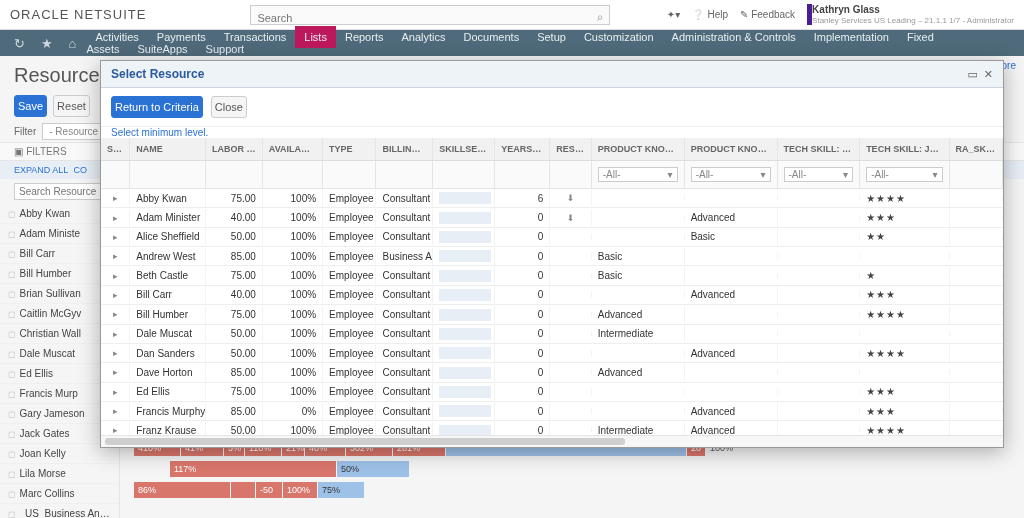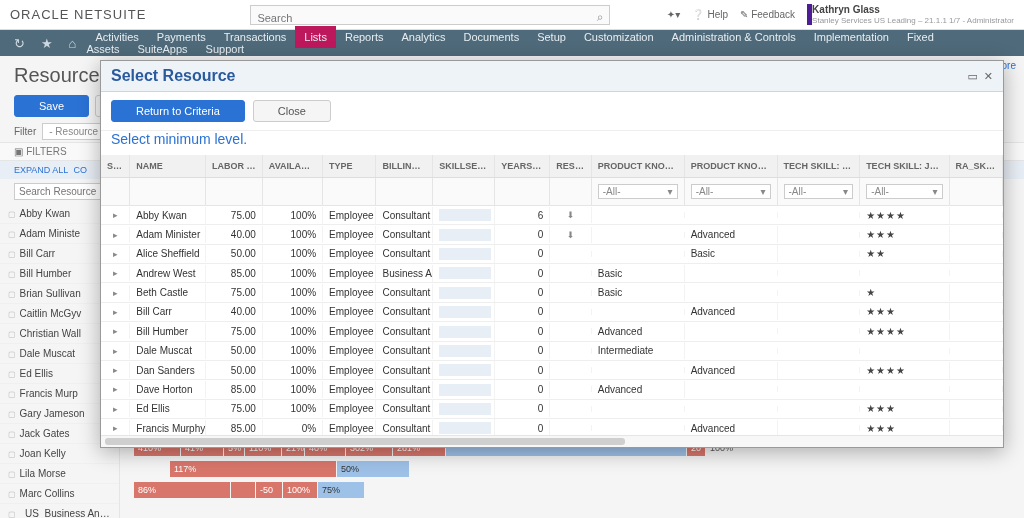--- a/index.html
+++ b/index.html
@@ -13,44 +13,44 @@
 .top-right{margin-left:auto;display:flex;align-items:center;gap:12px;font-size:10px;color:#666}
 .top-right .user{border-left:5px solid #4c1d95;line-height:1.2}
 .top-right .user .name{font-weight:700;color:#444}
 .navbar{height:26px;background:#4f6a7a;display:flex;align-items:center;padding:0 8px;gap:4px}
 .navbar .nicon{color:#cdd8e0;font-size:13px;padding:0 6px}
 .navbar .nitem{color:#e7eef2;font-size:11px;padding:5px 9px;cursor:pointer}
 .navbar .nitem.active{background:#be185d}
 .page-title{font-size:20px;color:#555;padding:8px 14px 4px;font-weight:400}
 .page-title span{display:inline-block}
 .toolbar{padding:4px 14px;display:flex;gap:6px;align-items:center}
-.btn{padding:4px 24px;font-size:11px;border-radius:3px;border:1px solid;cursor:pointer}
+.btn{padding:4px 3px;font-size:11px;border-radius:3px;border:1px solid;cursor:pointer}
 .btn-primary{background:#2a72d4;color:#fff;border-color:#2a72d4}
 .btn-default{background:#f5f5f5;color:#555;border-color:#ccc}
 .filter-row{padding:2px 14px;font-size:10px;color:#666;display:flex;gap:6px;align-items:center}
 .filter-row .sel{border:1px solid #ccc;padding:2px 6px;background:#fff;color:#888}
 .filters-hdr{padding:3px 14px;font-size:10px;color:#777;border-top:1px solid #e5e5e5;border-bottom:1px solid #e5e5e5;background:#f9f9f9}
 .expand-row{padding:4px 14px;font-size:9px;color:#2a72d4;background:#e8eef5}
 .sidebar{float:left;width:120px;border-right:1px solid #e5e5e5}
 .side-search{margin:4px 14px;border:1px solid #ccc;padding:2px 4px;font-size:10px;color:#aaa;background:#fff}
 .side-item{padding:4px 8px;font-size:10px;color:#444;border-bottom:1px solid #f0f0f0;white-space:nowrap;overflow:hidden;text-overflow:ellipsis}
 .side-item::before{content:"▢";color:#bbb;margin-right:4px;font-size:8px}
 .main-area{margin-left:120px;padding:8px 14px}
 .ra-row{display:flex;align-items:center;height:18px;margin-bottom:3px;font-size:9px}
 .ra-seg{height:16px;display:inline-flex;align-items:center;padding:0 4px;color:#fff;margin-right:1px}
 .seg-red{background:#d9766b}
 .seg-blue{background:#9ec1e8;color:#333}
 .seg-label{color:#555;margin-left:4px}
 
 .modal{position:absolute;top:60px;left:100px;right:20px;bottom:70px;background:#fff;border:1px solid #999;box-shadow:0 4px 20px rgba(0,0,0,.3);display:flex;flex-direction:column}
 .modal-head{background:#eef3f8;border-bottom:1px solid #cbd6e2;padding:6px 10px;display:flex;align-items:center}
-.modal-head .title{color:#2a5a9e;font-weight:700;font-size:16px}
+.modal-head .title{color:#2a5a9e;font-weight:700;font-size:12px}
 .modal-head .mctrl{margin-left:auto;display:flex;gap:6px;color:#666;font-size:11px}
 .modal-bar{padding:8px 10px;display:flex;gap:8px;border-bottom:1px solid #eee}
-.modal-hint{padding:0 10px 8px;font-size:14px;color:#2a72d4}
+.modal-hint{padding:0 10px 0;font-size:10px;color:#2a72d4}
 .grid{flex:1;overflow:auto;position:relative}
 .ghead{display:flex;background:#f1f1f1;border-bottom:1px solid #ddd;font-size:9px;color:#666;font-weight:700;position:sticky;top:0}
 .ghead2{display:flex;background:#fafafa;border-bottom:1px solid #e5e5e5}
 .gh{padding:6px 6px;border-right:1px solid #e5e5e5;overflow:hidden;white-space:nowrap;text-overflow:ellipsis;text-align:left}
 .gh .dd{display:flex;border:1px solid #ccc;background:#fff;padding:1px 4px;align-items:center;font-weight:400;color:#888;font-size:10px}
 .gh .dd::after{content:"▾";margin-left:auto;color:#888}
 .grow{display:flex;border-bottom:1px solid #eee;font-size:10px;color:#333;align-items:center;min-height:18px}
 .gc{padding:3px 6px;border-right:1px solid #f3f3f3;overflow:hidden;white-space:nowrap}
 .gc.num{text-align:right}
 .exp{color:#888;font-size:9px;cursor:pointer;text-align:center}

